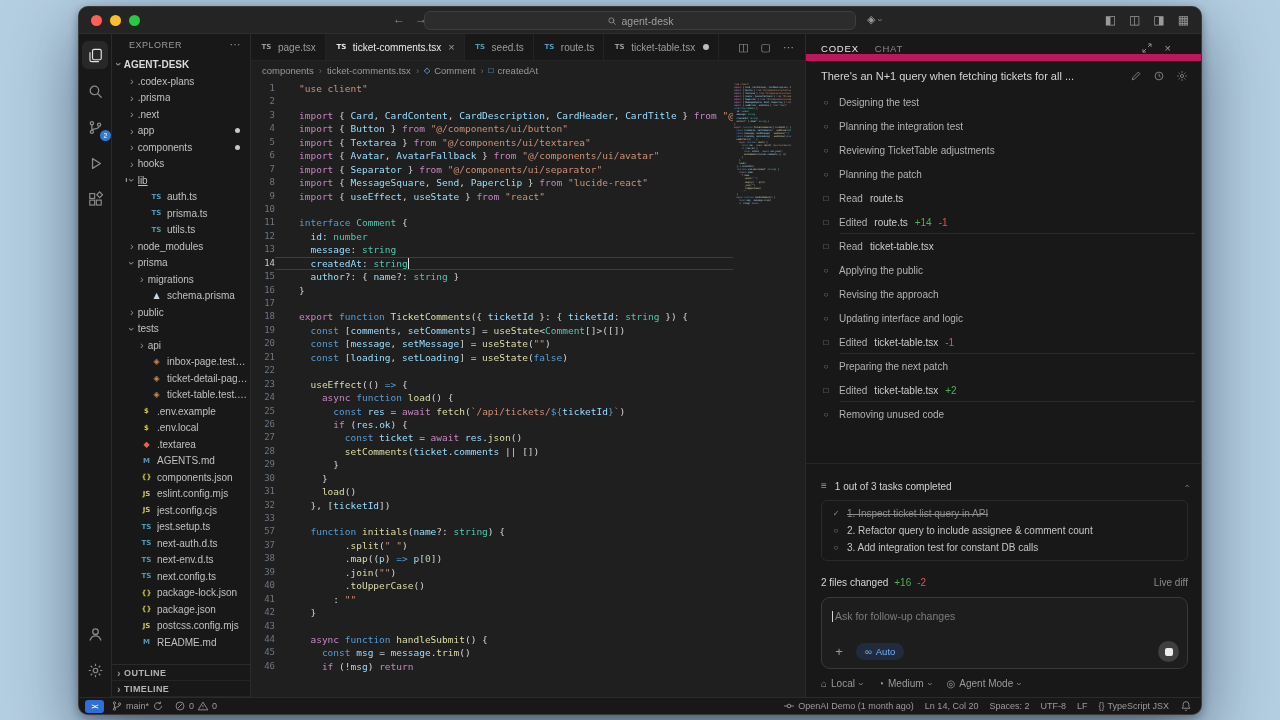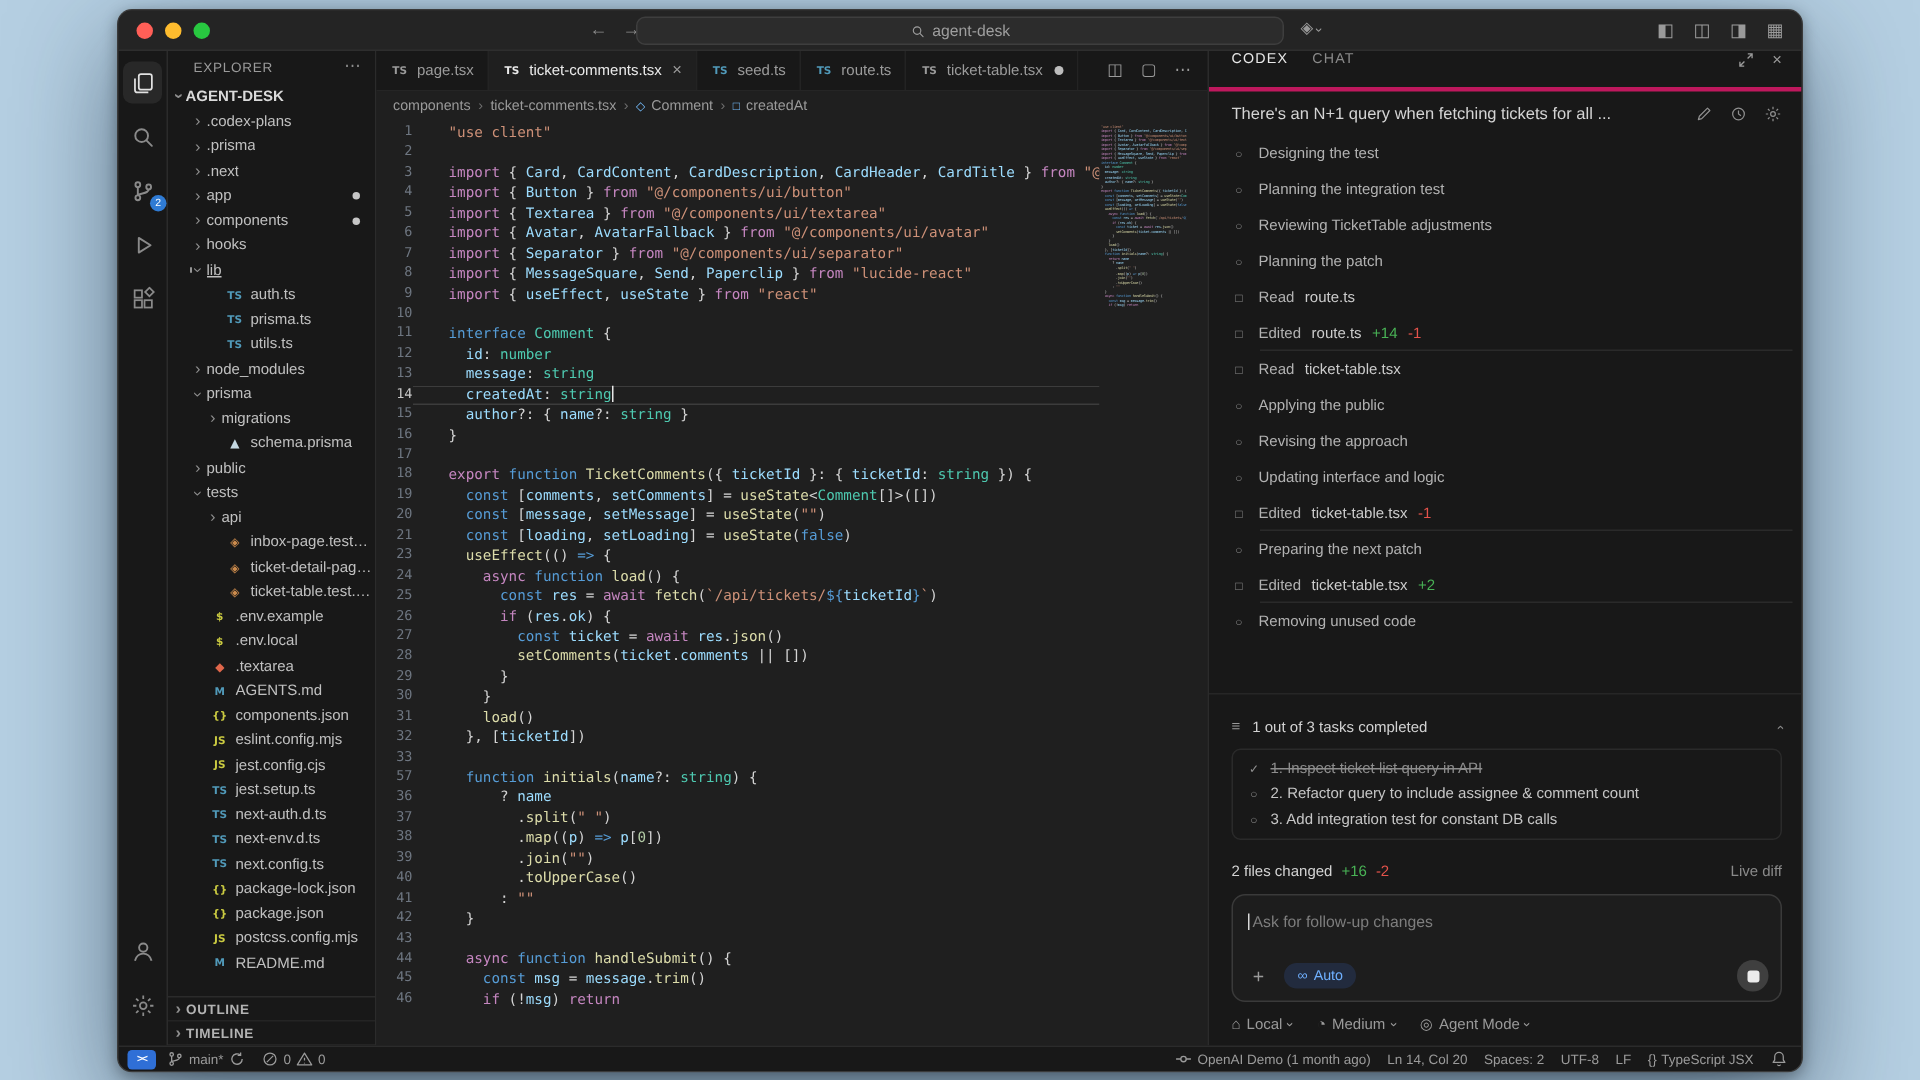--- a/index.html
+++ b/index.html
@@ -61,21 +61,21 @@
   .code-line.current .ct{box-shadow:inset 0 1px 0 #3c3c3c,inset 0 -1px 0 #3c3c3c}
   .code-line.current .ln{color:#c6c6c6}
   .cursor{display:inline-block;width:1px;height:11px;background:#e6e6e6;vertical-align:-2px}
   .tk-kw{color:#c586c0}.tk-kb{color:#569cd6}.tk-st{color:#ce9178}.tk-id{color:#9cdcfe}
   .tk-ty{color:#4ec9b0}.tk-fn{color:#dcdcaa}.tk-pl{color:#d4d4d4}.tk-nu{color:#b5cea8}
   .minimap{position:absolute;top:3px;right:14px;width:57px;bottom:0;overflow:hidden;opacity:.9}
   .mm-line{font-family:"DejaVu Sans Mono",monospace;font-size:2.4px;line-height:3.05px;white-space:pre;letter-spacing:-.2px}
   .ruler{position:absolute;top:0;right:0;width:14px;bottom:0}
   
   .codex-panel{width:396px;flex:0 0 396px;background:#181818;border-left:1px solid #2b2b2b;display:flex;flex-direction:column;min-height:0}
-  .panel-head{height:27px;flex:0 0 27px;display:flex;align-items:flex-start;padding:0 13px 0 15px;border-bottom:3px solid #be185d}
+  .panel-head{height:27px;flex:0 0 27px;display:flex;align-items:flex-end;padding:0 30px 0 15px;border-bottom:7px solid #be185d}
   .panel-tab{font-size:9.5px;letter-spacing:.8px;color:#8a8a8a;margin-right:16px}
   .panel-tab.active{color:#e8e8e8}
   .panel-head-actions{margin-left:auto;display:flex;gap:12px;color:#9a9a9a;font-size:11px;align-items:center}
   .panel-head-actions svg{width:11px;height:11px}
   .prompt-row{display:flex;align-items:center;gap:10px;padding:9px 13px 5px 15px}
   .prompt-text{flex:1;color:#d4d4d4;font-size:11px;white-space:nowrap;overflow:hidden;text-overflow:ellipsis}
   .prompt-actions{display:flex;gap:11px;color:#8f8f8f}
   .prompt-actions svg{width:11px;height:11px}
   .progress{flex:1;overflow:hidden;padding-top:3px}
   .prog-row{height:24px;display:flex;align-items:center;gap:7px;padding:0 14px;font-size:10px;color:#b2b2b2;position:relative}
@@ -445,33 +445,33 @@
             <div class="code-line"><span class="ln">12</span><span class="ct"><span class="tk-pl">  </span><span class="tk-id">id</span><span class="tk-pl">: </span><span class="tk-ty">number</span></span></div>
             <div class="code-line"><span class="ln">13</span><span class="ct"><span class="tk-pl">  </span><span class="tk-id">message</span><span class="tk-pl">: </span><span class="tk-ty">string</span></span></div>
             <div class="code-line current"><span class="ln">14</span><span class="ct"><span class="tk-pl">  </span><span class="tk-id">createdAt</span><span class="tk-pl">: </span><span class="tk-ty">string</span><span class="cursor"></span></span></div>
             <div class="code-line"><span class="ln">15</span><span class="ct"><span class="tk-pl">  </span><span class="tk-id">author</span><span class="tk-pl">?: { </span><span class="tk-id">name</span><span class="tk-pl">?: </span><span class="tk-ty">string</span><span class="tk-pl"> }</span></span></div>
             <div class="code-line"><span class="ln">16</span><span class="ct"><span class="tk-pl">}</span></span></div>
             <div class="code-line"><span class="ln">17</span><span class="ct"></span></div>
             <div class="code-line"><span class="ln">18</span><span class="ct"><span class="tk-kw">export</span><span class="tk-pl"> </span><span class="tk-kb">function</span><span class="tk-pl"> </span><span class="tk-fn">TicketComments</span><span class="tk-pl">({ </span><span class="tk-id">ticketId</span><span class="tk-pl"> }: { </span><span class="tk-id">ticketId</span><span class="tk-pl">: </span><span class="tk-ty">string</span><span class="tk-pl"> }) {</span></span></div>
             <div class="code-line"><span class="ln">19</span><span class="ct"><span class="tk-pl">  </span><span class="tk-kb">const</span><span class="tk-pl"> [</span><span class="tk-id">comments</span><span class="tk-pl">, </span><span class="tk-id">setComments</span><span class="tk-pl">] = </span><span class="tk-fn">useState</span><span class="tk-pl">&lt;</span><span class="tk-ty">Comment</span><span class="tk-pl">[]&gt;([])</span></span></div>
             <div class="code-line"><span class="ln">20</span><span class="ct"><span class="tk-pl">  </span><span class="tk-kb">const</span><span class="tk-pl"> [</span><span class="tk-id">message</span><span class="tk-pl">, </span><span class="tk-id">setMessage</span><span class="tk-pl">] = </span><span class="tk-fn">useState</span><span class="tk-pl">(</span><span class="tk-st">""</span><span class="tk-pl">)</span></span></div>
             <div class="code-line"><span class="ln">21</span><span class="ct"><span class="tk-pl">  </span><span class="tk-kb">const</span><span class="tk-pl"> [</span><span class="tk-id">loading</span><span class="tk-pl">, </span><span class="tk-id">setLoading</span><span class="tk-pl">] = </span><span class="tk-fn">useState</span><span class="tk-pl">(</span><span class="tk-kb">false</span><span class="tk-pl">)</span></span></div>
+            <div class="code-line"><span class="ln">22</span><span class="ct"></span></div>
             <div class="code-line"><span class="ln">23</span><span class="ct"><span class="tk-pl">  </span><span class="tk-fn">useEffect</span><span class="tk-pl">(() </span><span class="tk-kb">=&gt;</span><span class="tk-pl"> {</span></span></div>
             <div class="code-line"><span class="ln">24</span><span class="ct"><span class="tk-pl">    </span><span class="tk-kw">async</span><span class="tk-pl"> </span><span class="tk-kb">function</span><span class="tk-pl"> </span><span class="tk-fn">load</span><span class="tk-pl">() {</span></span></div>
             <div class="code-line"><span class="ln">25</span><span class="ct"><span class="tk-pl">      </span><span class="tk-kb">const</span><span class="tk-pl"> </span><span class="tk-id">res</span><span class="tk-pl"> = </span><span class="tk-kw">await</span><span class="tk-pl"> </span><span class="tk-fn">fetch</span><span class="tk-pl">(</span><span class="tk-st">`/api/tickets/</span><span class="tk-kb">${</span><span class="tk-id">ticketId</span><span class="tk-kb">}</span><span class="tk-st">`</span><span class="tk-pl">)</span></span></div>
             <div class="code-line"><span class="ln">26</span><span class="ct"><span class="tk-pl">      </span><span class="tk-kw">if</span><span class="tk-pl"> (</span><span class="tk-id">res</span><span class="tk-pl">.</span><span class="tk-id">ok</span><span class="tk-pl">) {</span></span></div>
             <div class="code-line"><span class="ln">27</span><span class="ct"><span class="tk-pl">        </span><span class="tk-kb">const</span><span class="tk-pl"> </span><span class="tk-id">ticket</span><span class="tk-pl"> = </span><span class="tk-kw">await</span><span class="tk-pl"> </span><span class="tk-id">res</span><span class="tk-pl">.</span><span class="tk-fn">json</span><span class="tk-pl">()</span></span></div>
             <div class="code-line"><span class="ln">28</span><span class="ct"><span class="tk-pl">        </span><span class="tk-fn">setComments</span><span class="tk-pl">(</span><span class="tk-id">ticket</span><span class="tk-pl">.</span><span class="tk-id">comments</span><span class="tk-pl"> || [])</span></span></div>
             <div class="code-line"><span class="ln">29</span><span class="ct"><span class="tk-pl">      }</span></span></div>
             <div class="code-line"><span class="ln">30</span><span class="ct"><span class="tk-pl">    }</span></span></div>
             <div class="code-line"><span class="ln">31</span><span class="ct"><span class="tk-pl">    </span><span class="tk-fn">load</span><span class="tk-pl">()</span></span></div>
             <div class="code-line"><span class="ln">32</span><span class="ct"><span class="tk-pl">  }, [</span><span class="tk-id">ticketId</span><span class="tk-pl">])</span></span></div>
             <div class="code-line"><span class="ln">33</span><span class="ct"></span></div>
             <div class="code-line"><span class="ln">57</span><span class="ct"><span class="tk-pl">  </span><span class="tk-kb">function</span><span class="tk-pl"> </span><span class="tk-fn">initials</span><span class="tk-pl">(</span><span class="tk-id">name</span><span class="tk-pl">?: </span><span class="tk-ty">string</span><span class="tk-pl">) {</span></span></div>
-            <div class="code-line"><span class="ln">36</span><span class="ct"><span class="tk-pl">      ? </span><span class="tk-id">name</span></span></div>
             <div class="code-line"><span class="ln">37</span><span class="ct"><span class="tk-pl">        .</span><span class="tk-fn">split</span><span class="tk-pl">(</span><span class="tk-st">" "</span><span class="tk-pl">)</span></span></div>
             <div class="code-line"><span class="ln">38</span><span class="ct"><span class="tk-pl">        .</span><span class="tk-fn">map</span><span class="tk-pl">((</span><span class="tk-id">p</span><span class="tk-pl">) </span><span class="tk-kb">=&gt;</span><span class="tk-pl"> </span><span class="tk-id">p</span><span class="tk-pl">[</span><span class="tk-nu">0</span><span class="tk-pl">])</span></span></div>
             <div class="code-line"><span class="ln">39</span><span class="ct"><span class="tk-pl">        .</span><span class="tk-fn">join</span><span class="tk-pl">(</span><span class="tk-st">""</span><span class="tk-pl">)</span></span></div>
             <div class="code-line"><span class="ln">40</span><span class="ct"><span class="tk-pl">        .</span><span class="tk-fn">toUpperCase</span><span class="tk-pl">()</span></span></div>
             <div class="code-line"><span class="ln">41</span><span class="ct"><span class="tk-pl">      : </span><span class="tk-st">""</span></span></div>
             <div class="code-line"><span class="ln">42</span><span class="ct"><span class="tk-pl">  }</span></span></div>
             <div class="code-line"><span class="ln">43</span><span class="ct"></span></div>
             <div class="code-line"><span class="ln">44</span><span class="ct"><span class="tk-pl">  </span><span class="tk-kw">async</span><span class="tk-pl"> </span><span class="tk-kb">function</span><span class="tk-pl"> </span><span class="tk-fn">handleSubmit</span><span class="tk-pl">() {</span></span></div>
             <div class="code-line"><span class="ln">45</span><span class="ct"><span class="tk-pl">    </span><span class="tk-kb">const</span><span class="tk-pl"> </span><span class="tk-id">msg</span><span class="tk-pl"> = </span><span class="tk-id">message</span><span class="tk-pl">.</span><span class="tk-fn">trim</span><span class="tk-pl">()</span></span></div>
             <div class="code-line"><span class="ln">46</span><span class="ct"><span class="tk-pl">    </span><span class="tk-kw">if</span><span class="tk-pl"> (!</span><span class="tk-id">msg</span><span class="tk-pl">) </span><span class="tk-kw">return</span></span></div>

